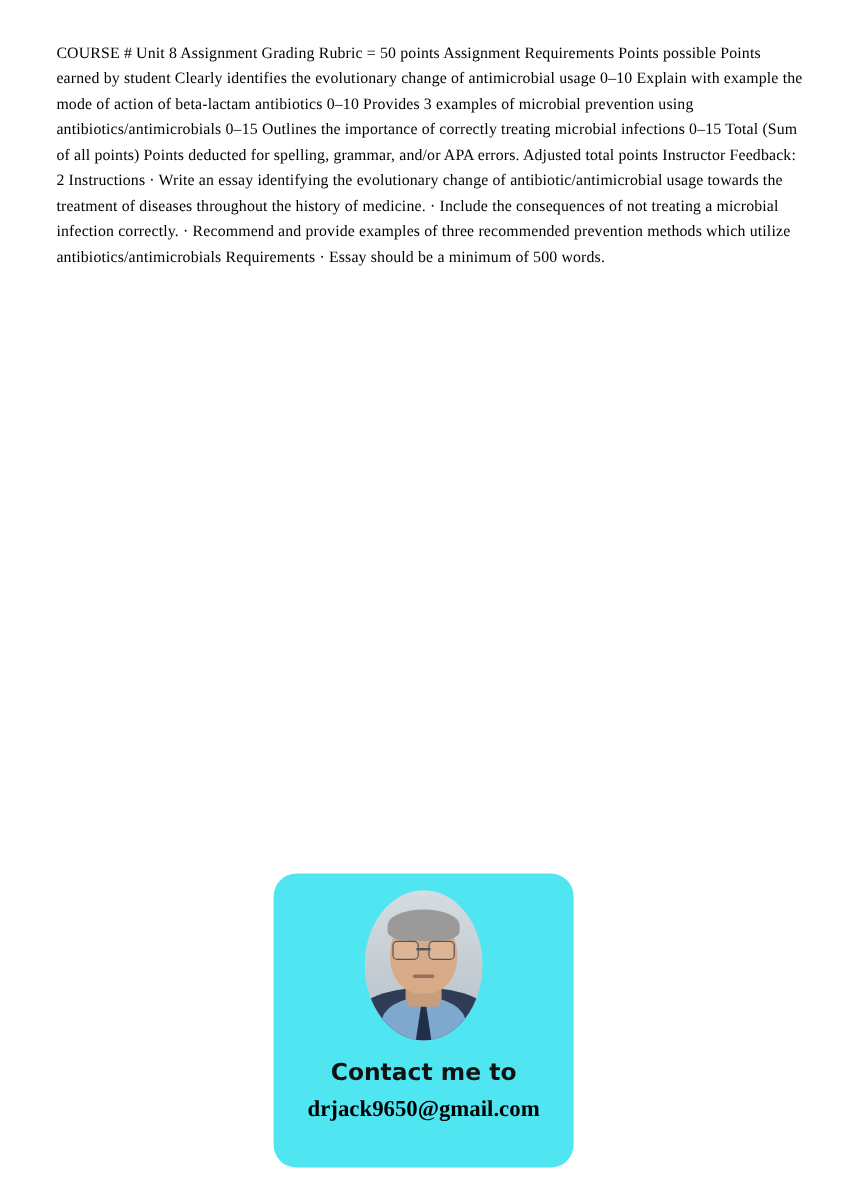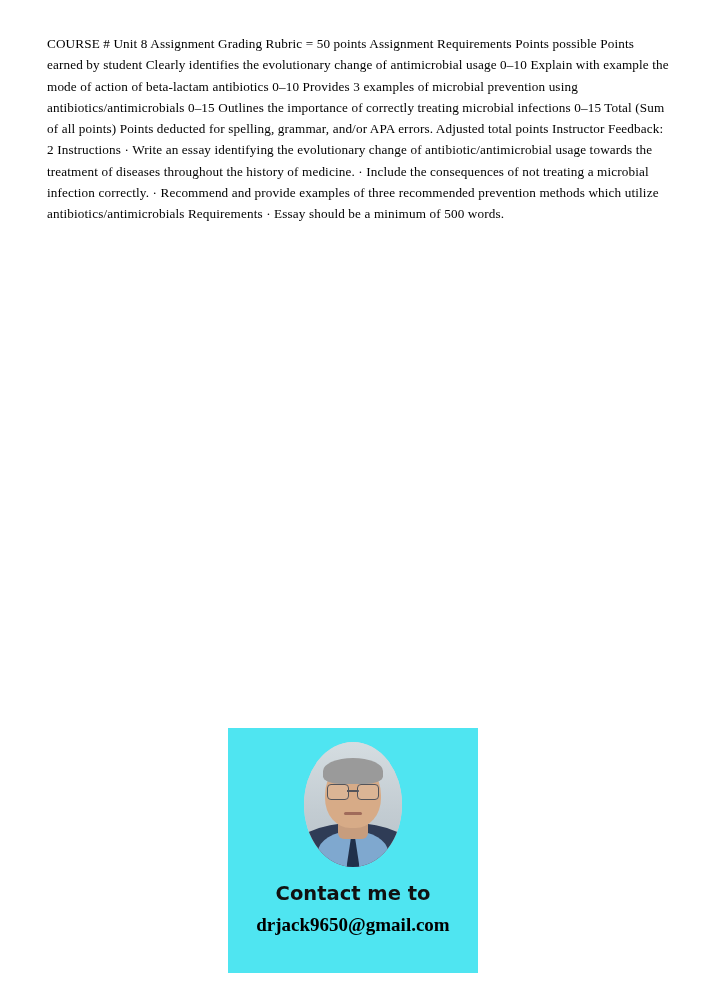--- a/index.html
+++ b/index.html
@@ -42,20 +42,21 @@
     position: absolute;
     left: 228px;
     top: 728px;
     width: 250px;
     height: 245px;
     background: #4fe5f1;
     display: flex;
     flex-direction: column;
     align-items: center;
     overflow: hidden;
+    border-radius: 19px;
   }
 
   .avatar {
     margin-top: 14px;
     width: 98px;
     height: 125px;
     border-radius: 50% / 50%;
     overflow: hidden;
     position: relative;
     background: #cfd6da;

